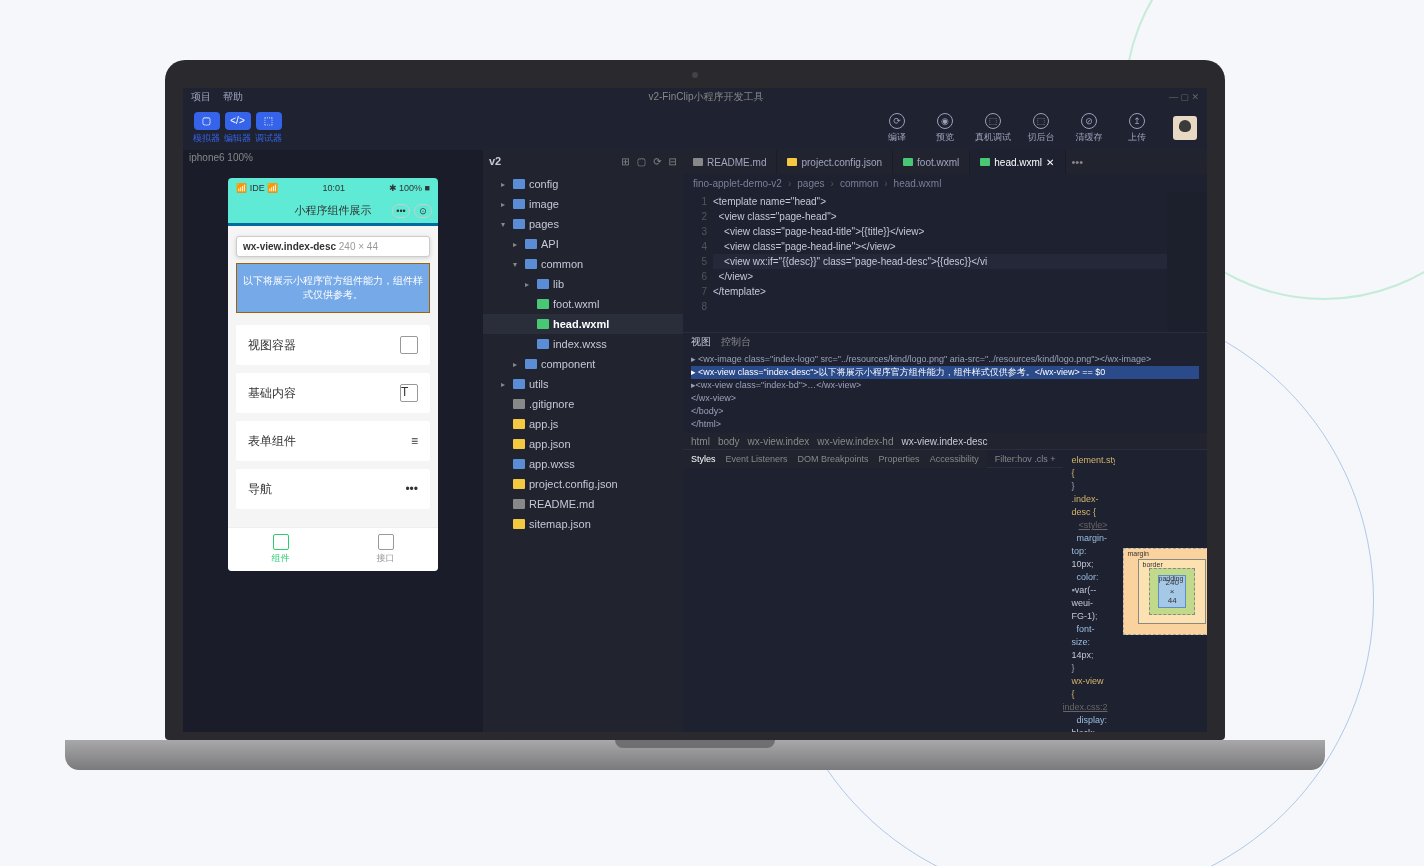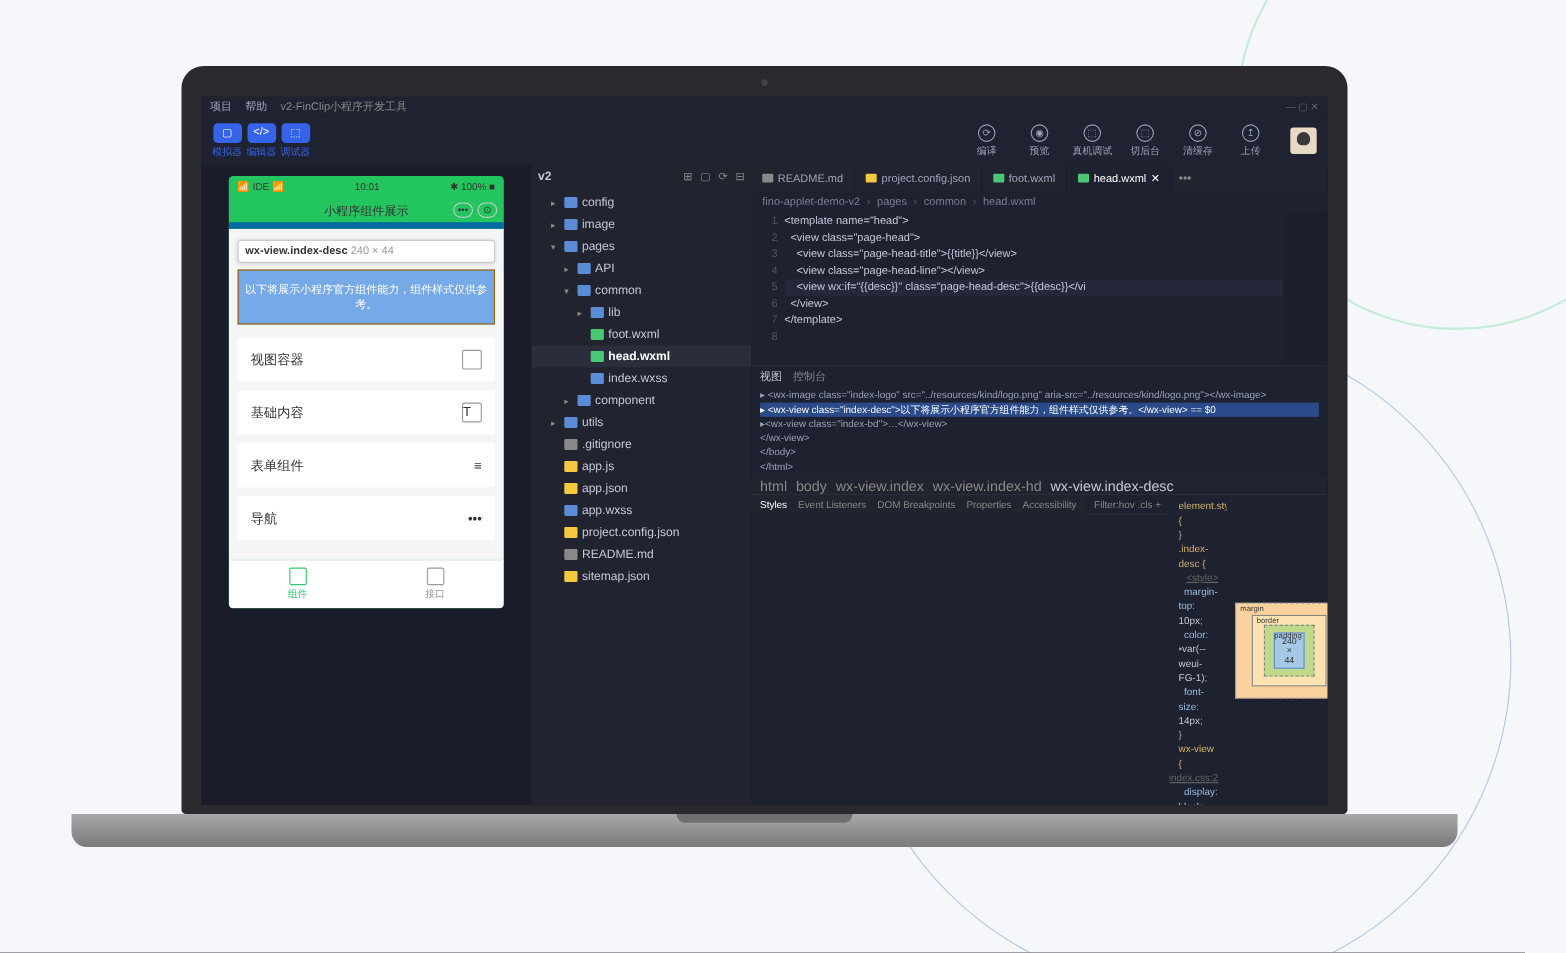--- a/index.html
+++ b/index.html
@@ -13,43 +13,43 @@
 .laptop { position: absolute; left: 165px; top: 60px; width: 1060px; height: 720px; }
 .screen-bezel { width: 100%; height: 680px; background: #2a2a2e; border-radius: 20px 20px 4px 4px; padding: 28px 18px 8px; position: relative; }
 .camera { position: absolute; top: 12px; left: 50%; transform: translateX(-50%); width: 6px; height: 6px; background: #444; border-radius: 50%; }
 .laptop-base { height: 30px; background: linear-gradient(#a8a8aa,#7a7a7c); margin: 0 -100px; border-radius: 0 0 14px 14px; position: relative; }
 .laptop-base::before { content:""; position: absolute; left:50%; transform: translateX(-50%); top:0; width:160px; height:8px; background:#6f6f71; border-radius:0 0 10px 10px; }
 
 .screen { width: 100%; height: 100%; background: #1a1d29; display: flex; flex-direction: column; overflow: hidden; font-size: 11px; }
 
 
 .menubar { height: 18px; background: #1f2230; display: flex; align-items: center; padding: 0 8px; gap: 12px; color: #a0a5be; font-size: 10px; }
-.menubar .spacer { flex:1; color:#888; }
+.menubar .spacer { flex:1; text-align:center; color:#888; }
 .win-controls { display:flex; gap:6px; font-size:9px; color:#666; }
 
 
 .toolbar { height: 44px; background: #1f2230; display: flex; align-items: center; padding: 0 10px; gap: 8px; }
 .mode-btns { display:flex; gap:4px; }
 .mode-btn { display:flex; flex-direction:column; align-items:center; gap:2px; }
 .mode-pill { width:26px; height:18px; background:#3563e9; border-radius:4px; display:flex; align-items:center; justify-content:center; color:#fff; font-size:10px; }
 .mode-lbl { font-size:9px; color:#3563e9; }
 .toolbar-spacer { flex:1; }
 .tool-action { display:flex; flex-direction:column; align-items:center; gap:2px; color:#9aa0b8; font-size:9px; width:40px; cursor:pointer; }
 .tool-icon { width:16px; height:16px; border:1px solid #9aa0b8; border-radius:50%; display:flex; align-items:center; justify-content:center; font-size:9px; }
 .avatar { width:24px; height:24px; background:#e8d9c4; border-radius:3px; margin-left:8px; position:relative; }
 .avatar::after { content:""; position:absolute; left:6px; top:4px; width:12px; height:12px; background:#3a3a3a; border-radius:50% 50% 40% 40%; }
 
 
 .main { flex:1; display:flex; overflow:hidden; }
 .sim-panel { width: 300px; background:#1a1d29; display:flex; flex-direction:column; }
 .sim-header { height:18px; padding:2px 6px; color:#888; font-size:10px; }
 .sim-device { flex:1; display:flex; align-items:flex-start; justify-content:center; padding:10px 0; }
-.phone { width: 250px; background:#22c55e; border-radius:4px; overflow:hidden; color:#333; }
+.phone { width: 210px; background:#5eead4; border-radius:4px; overflow:hidden; color:#333; }
 .phone-status { height:20px; display:flex; align-items:center; justify-content:space-between; padding:0 8px; font-size:9px; }
-.phone-nav { height:28px; display:flex; align-items:center; justify-content:center; position:relative; border-bottom:6px solid #0369a1; font-size:11px; font-weight:500; }
+.phone-nav { height:28px; display:flex; align-items:center; justify-content:center; position:relative; border-bottom:3px solid #0369a1; font-size:11px; font-weight:500; }
 .phone-nav-btn { position:absolute; right:6px; display:flex; gap:4px; }
 .nb { width:18px; height:14px; border:1px solid #ccc; border-radius:8px; font-size:9px; display:flex; align-items:center; justify-content:center; }
 .phone-body { background:#f5f5f5; padding:10px 8px; }
 .tooltip-box { background:#fff; border:1px solid #ccc; border-radius:3px; padding:4px 6px; font-size:10px; margin-bottom:6px; box-shadow:0 1px 4px rgba(0,0,0,.15); }
 .tooltip-box .dim { color:#999; }
 .hl-view { background:#76a9e8; color:#fff; padding:10px 6px; font-size:10px; text-align:center; border:1px solid #a16207; }
 .menu-list { margin-top:12px; }
 .menu-item { background:#fff; height:40px; display:flex; align-items:center; justify-content:space-between; padding:0 12px; margin-bottom:8px; border-radius:2px; font-size:12px; }
 .menu-icon { width:18px; height:18px; border:1px solid #999; border-radius:2px; }
 .phone-tabbar { height:44px; display:flex; background:#fff; border-top:1px solid #eee; }
@@ -95,21 +95,21 @@
 
 .minimap { width:40px; background:#1a1d29; opacity:.4; }
 
 
 .devtools { flex:1; display:flex; flex-direction:column; background:#1e2130; border-top:1px solid #2a2d3a; overflow:hidden; }
 .dt-tabs { height:18px; display:flex; gap:10px; padding:0 8px; font-size:10px; color:#888; align-items:center; }
 .dt-tabs .dt-tab.active { color:#c5c8d8; }
 .dom { flex:0 0 auto; font-family:Menlo,Consolas,monospace; font-size:9px; padding:2px 8px; line-height:13px; color:#9aa0b8; }
 .dom-line { white-space:nowrap; overflow:hidden; }
 .dom-line.hl { background:#2a4a8a; color:#fff; }
-.dom-crumbs { height:16px; display:flex; gap:8px; padding:0 8px; font-size:13px; color:#888; align-items:center; background:#21242f; }
+.dom-crumbs { height:16px; display:flex; gap:8px; padding:0 8px; font-size:10px; color:#888; align-items:center; background:#21242f; }
 .dom-crumbs .dc.active{color:#c5c8d8;}
 
 .styles-row { flex:1; display:flex; border-top:1px solid #2a2d3a; overflow:hidden; }
 .styles-panel { flex:1; display:flex; flex-direction:row; }
 .sp-tabs { height:18px; display:flex; gap:10px; padding:0 8px; font-size:9px; color:#888; align-items:center; background:#21242f; }
 .sp-tabs .spt.active{color:#fff;}
 .sp-filter { height:18px; display:flex; align-items:center; font-size:9px; color:#888; padding:0 8px; justify-content:space-between; border-bottom:1px solid #2a2d3a; }
 .sp-rules { flex:1; padding:4px 8px; font-family:Menlo,Consolas,monospace; font-size:9px; line-height:13px; color:#9aa0b8; overflow:hidden; }
 .sel{color:#d4b46a;} .prop{color:#9abfe0;margin-top:20px;} .val{color:#c5c8d8;} .src{float:right; color:#666; text-decoration:underline;}
 
@@ -177,20 +177,21 @@
         <div class="tool-action">
             <div class="tool-icon">↥</div>
             <span>上传</span>
           </div>
         <div class="avatar"></div>
       </div>
 
       <div class="main">
 
         <div class="sim-panel">
+          <div class="sim-header">iphone6 100%</div>
           <div class="sim-device">
             <div class="phone">
               <div class="phone-status">
                 <span>📶 IDE 📶</span>
                 <span>10:01</span>
                 <span>✱ 100% ■</span>
               </div>
               <div class="phone-nav">
                 <span>小程序组件展示</span>
                 <div class="phone-nav-btn">

